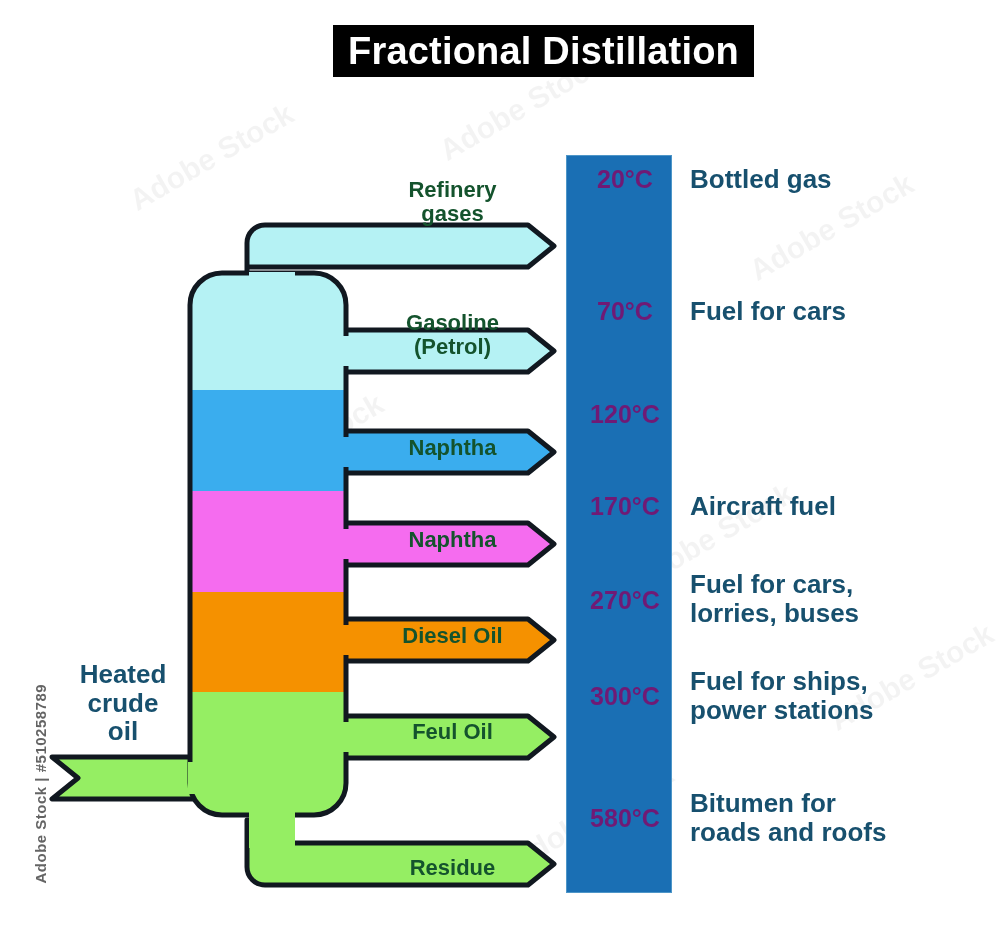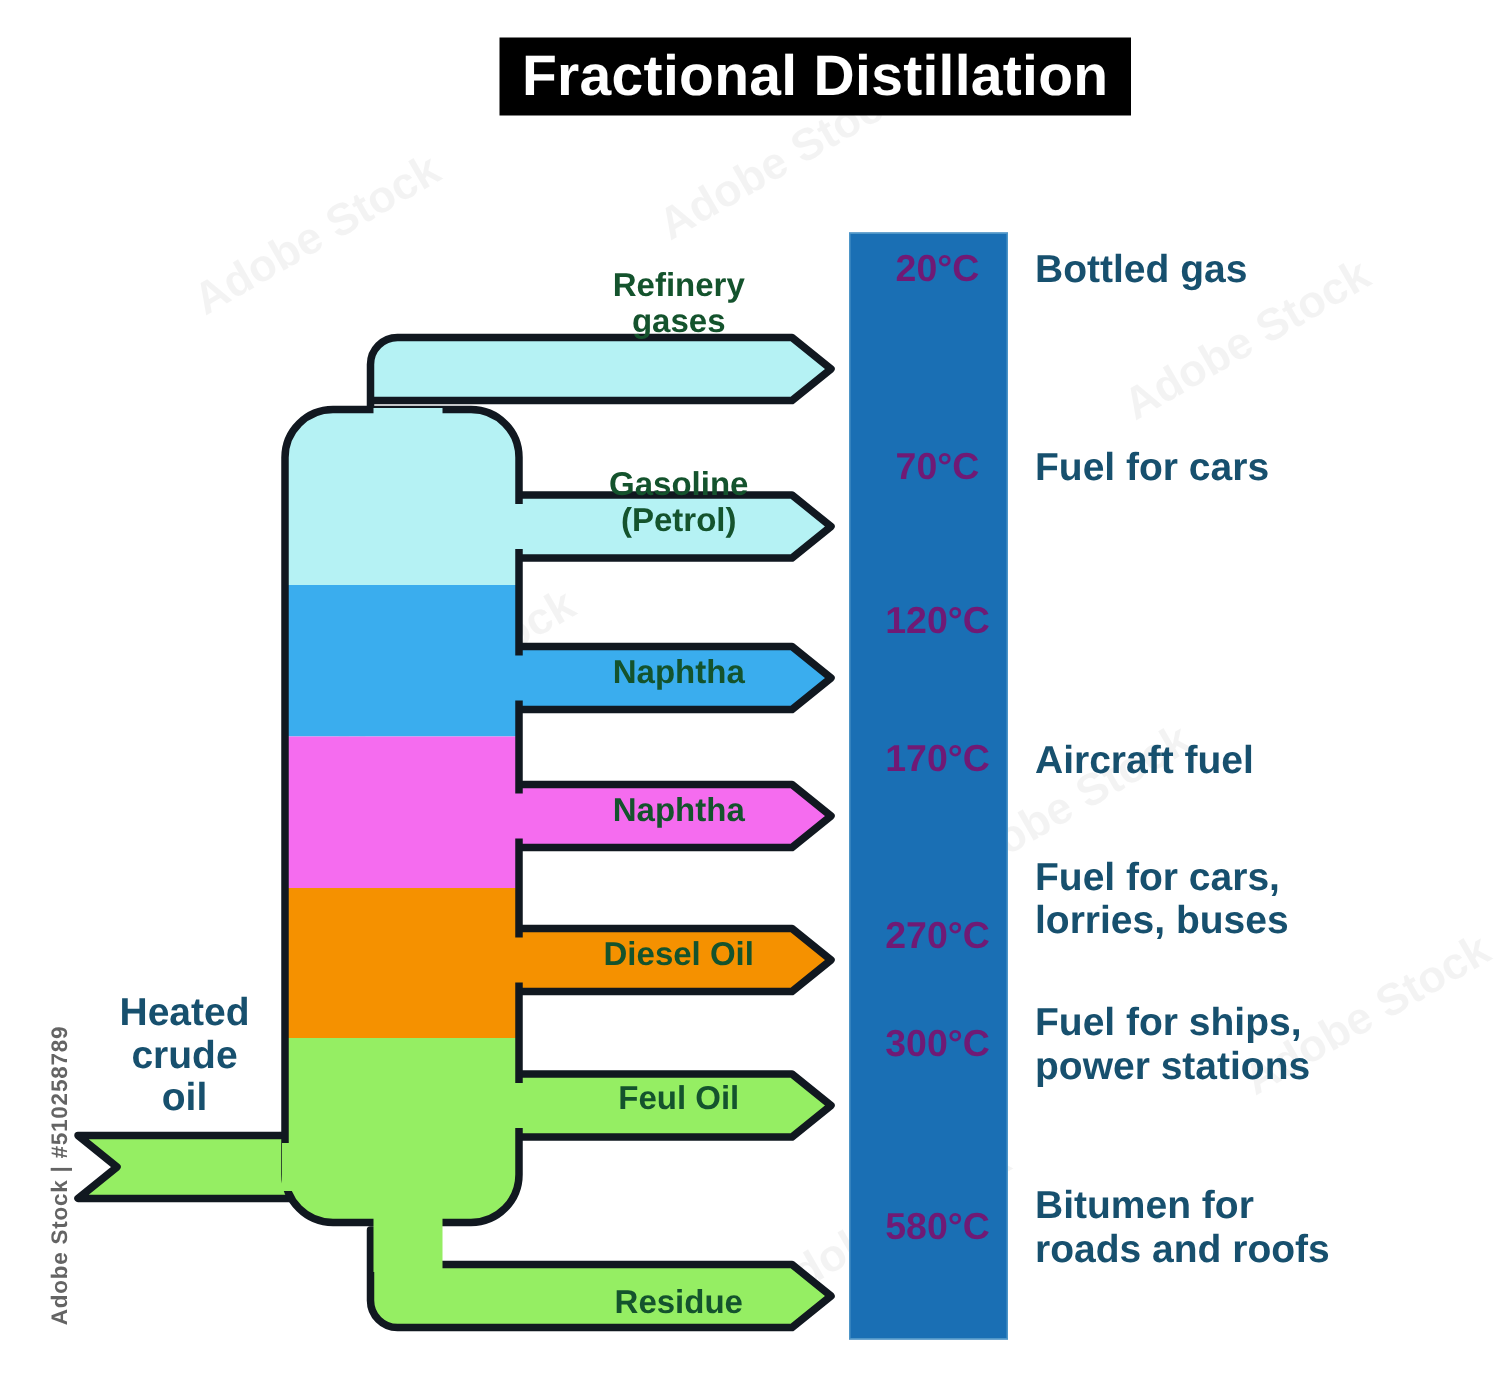--- a/index.html
+++ b/index.html
@@ -204,21 +204,21 @@
   <div class="frac-label" style="left:340px;top:492px;width:225px;">Naphtha</div>
   <div class="frac-label" style="left:340px;top:588px;width:225px;">Diesel Oil</div>
   <div class="frac-label" style="left:340px;top:684px;width:225px;">Feul Oil</div>
   <div class="frac-label" style="left:340px;top:820px;width:225px;">Residue</div>
 
   <div class="temp-bar"></div>
   <div class="temp-item" style="top:167px;">20°C</div>
   <div class="temp-item" style="top:299px;">70°C</div>
   <div class="temp-item" style="top:402px;text-align:center;">120°C</div>
   <div class="temp-item" style="top:494px;">170°C</div>
-  <div class="temp-item" style="top:588px;margin-top:24px;">270°C</div>
+  <div class="temp-item" style="top:588px;">270°C</div>
   <div class="temp-item" style="top:684px;">300°C</div>
   <div class="temp-item" style="top:806px;">580°C</div>
 
   <div class="use-item" style="top:165px;">Bottled gas</div>
   <div class="use-item" style="top:297px;">Fuel for cars</div>
   <div class="use-item" style="top:492px;">Aircraft fuel</div>
   <div class="use-item" style="top:570px;">Fuel for cars,
 lorries, buses</div>
   <div class="use-item" style="top:667px;">Fuel for ships,
 power stations</div>

